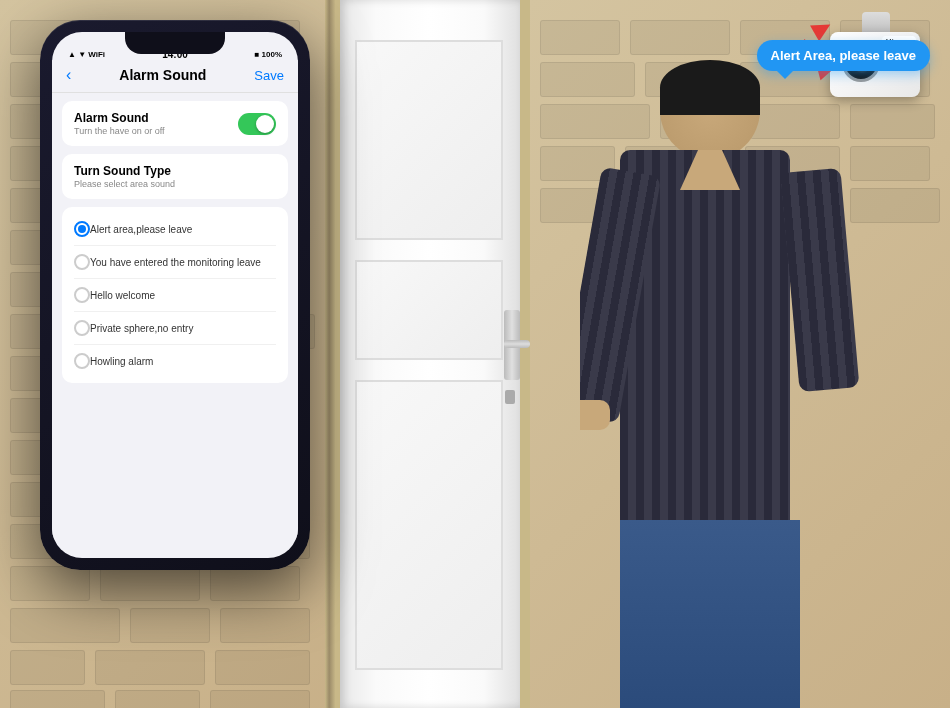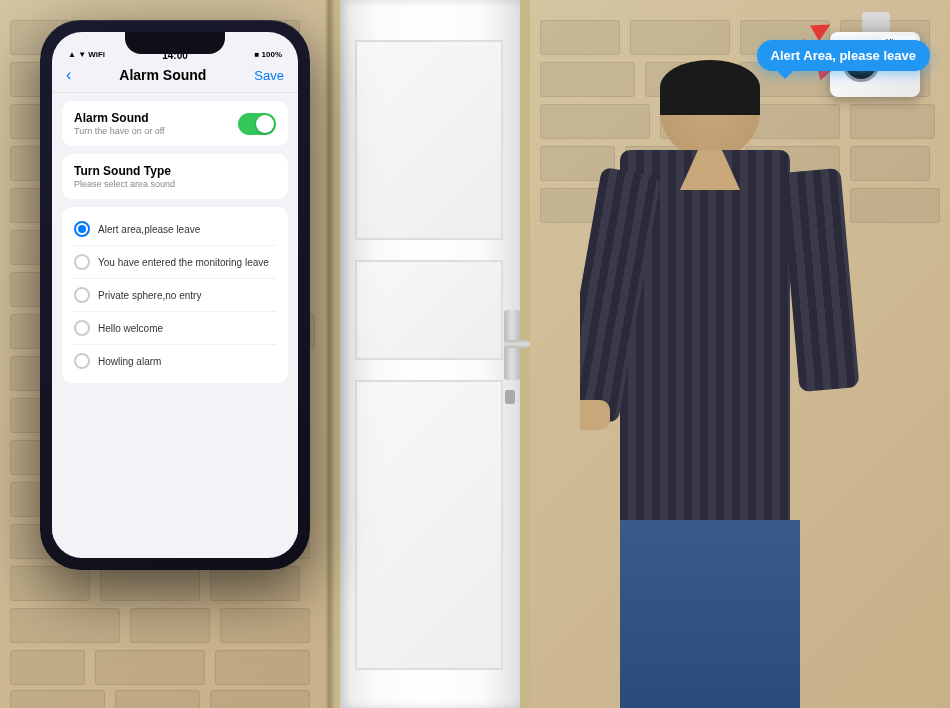--- a/index.html
+++ b/index.html
@@ -187,21 +187,21 @@
       height: 22px;
       background: #0f0f1a;
       border-radius: 0 0 16px 16px;
       z-index: 10;
     }
 
     
     .status-bar {
       display: flex;
       justify-content: space-between;
-      align-items: flex-start;
+      align-items: center;
       padding: 18px 16px 2px;
       font-size: 9px;
       font-weight: 600;
       color: #000;
       height: 28px;
     }
 
     
     .nav-bar {
       display: flex;
@@ -289,21 +289,20 @@
     .radio-section {
       background: #ffffff;
       margin: 8px 10px;
       border-radius: 10px;
       padding: 6px 12px;
     }
 
     .radio-option {
       display: flex;
       align-items: center;
-      gap: 8px;
       padding: 8px 0;
       border-bottom: 1px solid #f0f0f0;
     }
     .radio-option:last-child { border-bottom: none; }
 
     .radio-circle {
       width: 16px;
       height: 16px;
       border-radius: 50%;
       border: 2px solid #007AFF;
@@ -535,26 +534,26 @@
             <span class="radio-label">Alert area,please leave</span>
           </div>
 
           <div class="radio-option">
             <div class="radio-circle unselected"></div>
             <span class="radio-label">You have entered the monitoring leave</span>
           </div>
 
           <div class="radio-option">
             <div class="radio-circle unselected"></div>
-            <span class="radio-label">Private sphere,no entry</span>
+            <span class="radio-label">Hello welcome</span>
           </div>
 
           <div class="radio-option">
             <div class="radio-circle unselected"></div>
-            <span class="radio-label">Hello welcome</span>
+            <span class="radio-label">Private sphere,no entry</span>
           </div>
 
           <div class="radio-option">
             <div class="radio-circle unselected"></div>
             <span class="radio-label">Howling alarm</span>
           </div>
 
         </div>
 
 

